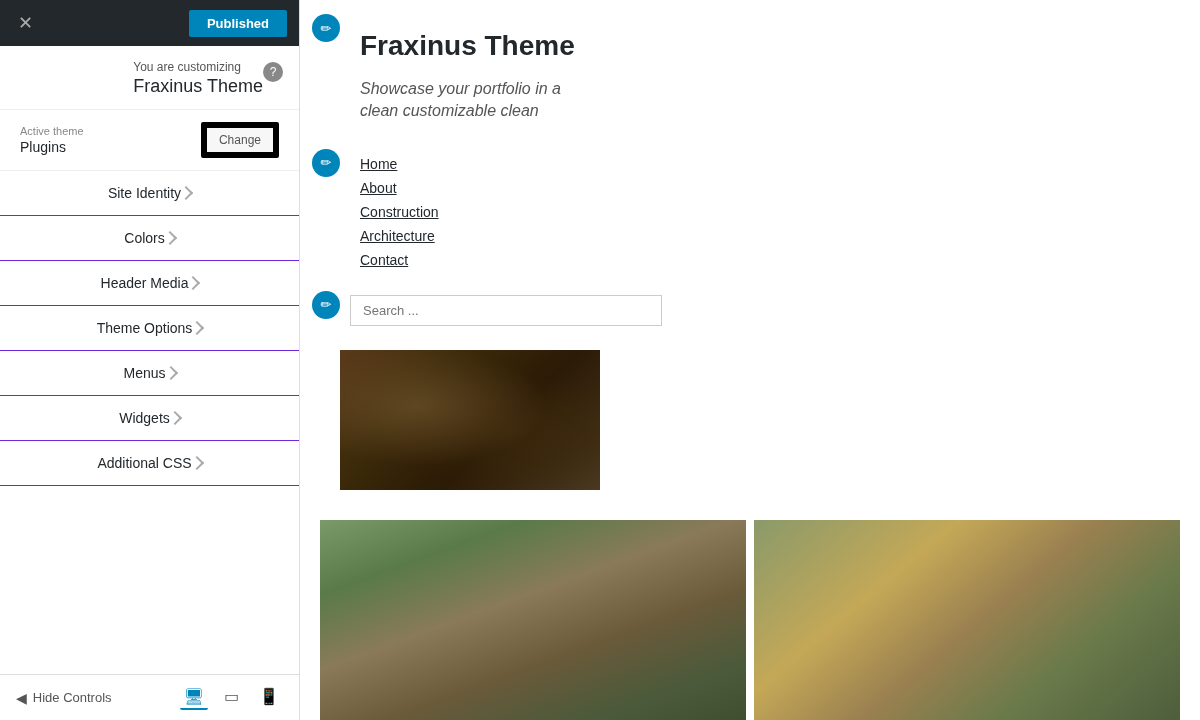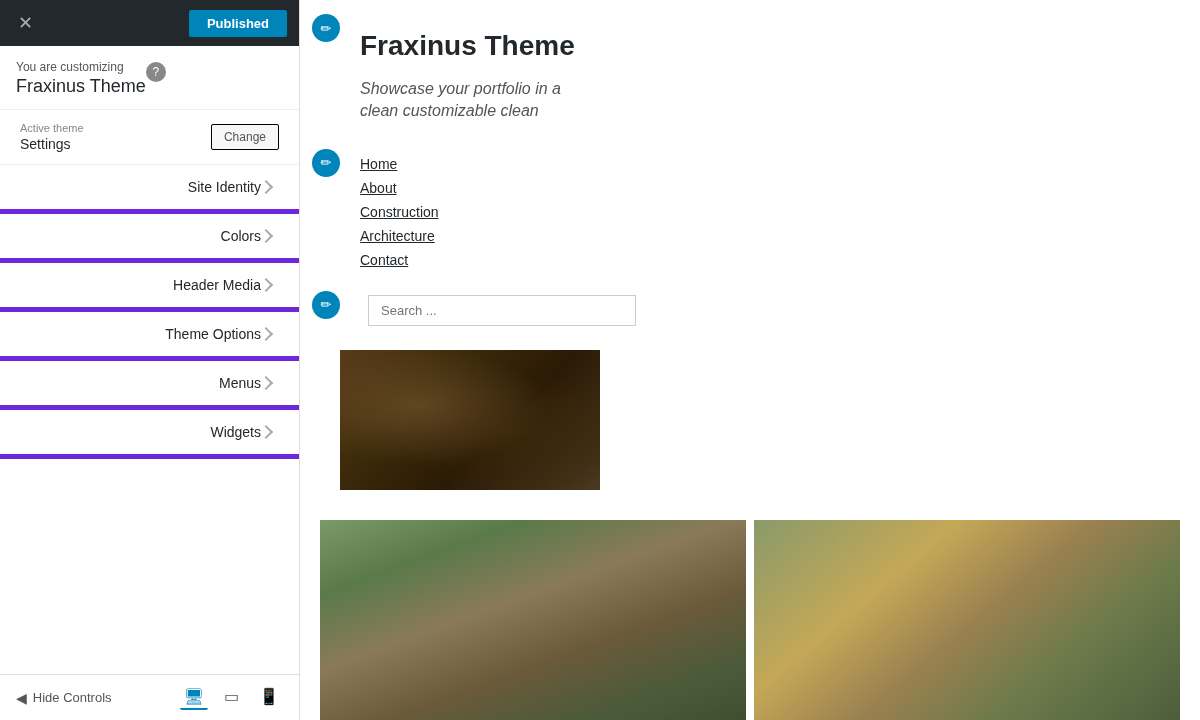--- a/index.html
+++ b/index.html
@@ -45,21 +45,21 @@
       cursor: pointer;
       border-radius: 2px;
     }
 
     #customizing-section {
       padding: 14px 16px 12px 16px;
       border-bottom: 1px solid #eee;
       flex-shrink: 0;
       display: flex;
       align-items: flex-start;
-      justify-content: flex-start;
+      justify-content: flex-end;
     }
     #customizing-text {
       font-size: 12px;
       color: #555;
       margin-bottom: 2px;
     }
     #theme-name {
       font-size: 18px;
       color: #23282d;
       font-weight: 400;
@@ -91,39 +91,39 @@
       font-size: 11px;
       color: #888;
       margin-bottom: 2px;
     }
     #active-theme-value {
       font-size: 14px;
       color: #23282d;
       font-weight: 500;
     }
     #change-btn {
-      border: 1px solid #000000;
+      border: 6px solid #000000;
       background: #f7f7f7;
       color: #555;
       padding: 5px 12px;
       font-size: 12px;
       cursor: pointer;
       border-radius: 2px;
     }
 
     #menu-list {
       flex: 1;
       overflow-y: auto;
     }
     .menu-item {
       display: flex;
       align-items: center;
-      justify-content: flex-end;
-      padding: 14px 28px;
-      border-bottom: 5px solid #6d28d9;
+      justify-content: center;
+      padding: 14px 12px;
+      border-bottom: 1px solid #6d28d9;
       cursor: pointer;
       font-size: 14px;
       color: #23282d;
     }
     .menu-item-label { font-size: 14px; color: #23282d; }
     .chevron-right {
       width: 10px;
       height: 10px;
       border-top: 2px solid #aaa;
       border-right: 2px solid #aaa;
@@ -239,22 +239,22 @@
       width: 28px;
       height: 28px;
       background: #0085ba;
       border-radius: 50%;
       display: flex;
       align-items: center;
       justify-content: center;
       cursor: pointer;
     }
     #search-box {
-      width: 268px;
-      margin-left: 28px;
+      width: 312px;
+      margin-left: 10px;
       padding: 7px 12px;
       border: 1px solid #ccc;
       font-size: 13px;
       color: #aaa;
       border-radius: 0;
     }
 
     #featured-image {
       margin: 10px 40px 20px 40px;
       width: 260px;
@@ -307,21 +307,21 @@
     <div>
       <div id="customizing-text">You are customizing</div>
       <div id="theme-name">Fraxinus Theme</div>
     </div>
     <div id="help-icon">?</div>
   </div>
 
   <div id="active-theme-section">
     <div>
       <div id="active-theme-label">Active theme</div>
-      <div id="active-theme-value">Settings</div>
+      <div id="active-theme-value">Plugins</div>
     </div>
     <button id="change-btn">Change</button>
   </div>
 
   <div id="menu-list">
 
   <div class="menu-item">
         <span class="menu-item-label">Site Identity</span>
         <div class="chevron-right"></div>
       </div>
@@ -336,20 +336,24 @@
       <div class="menu-item">
         <span class="menu-item-label">Theme Options</span>
         <div class="chevron-right"></div>
       </div>
       <div class="menu-item">
         <span class="menu-item-label">Menus</span>
         <div class="chevron-right"></div>
       </div>
       <div class="menu-item">
         <span class="menu-item-label">Widgets</span>
+        <div class="chevron-right"></div>
+      </div>
+      <div class="menu-item">
+        <span class="menu-item-label">Additional CSS</span>
         <div class="chevron-right"></div>
       </div>
     </div>
 
   <div id="bottom-bar">
     <button id="hide-controls">
       <span style="font-size:14px; color:#555;">◀</span>
       <span>Hide Controls</span>
     </button>
     <div class="device-icons">

